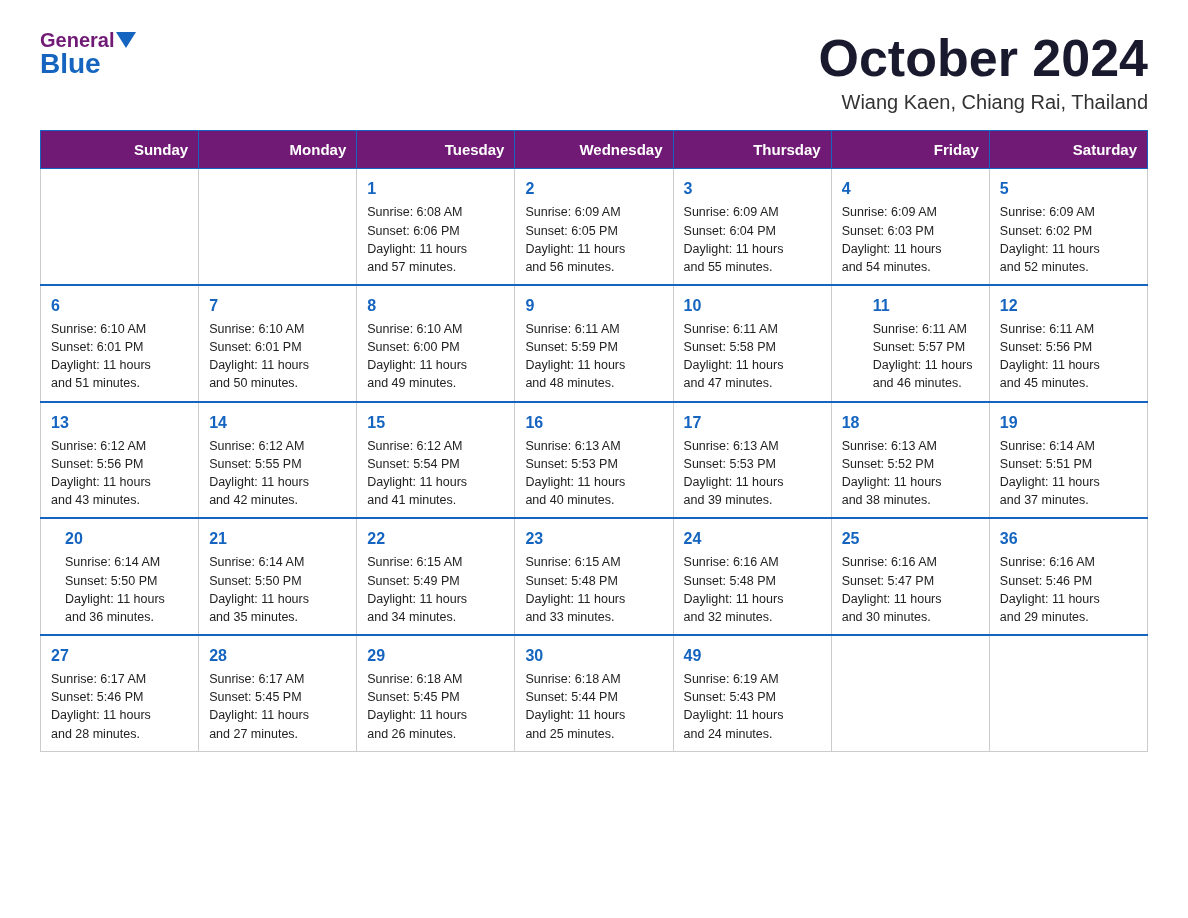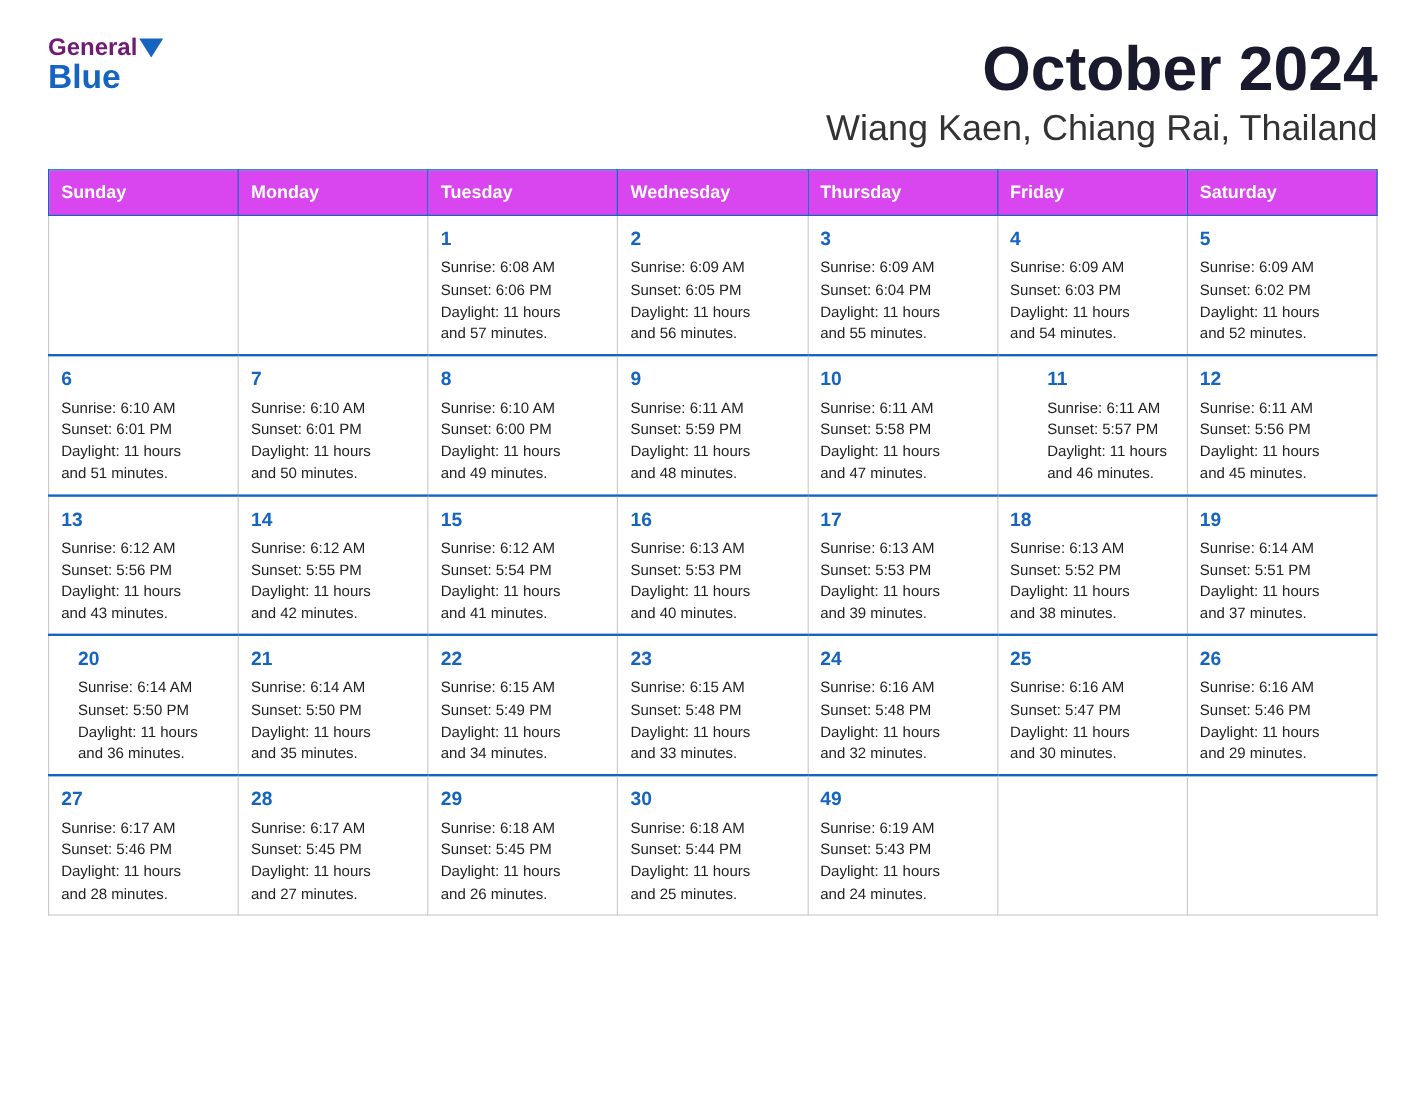--- a/index.html
+++ b/index.html
@@ -50,38 +50,38 @@
     .title-section {
       text-align: right;
     }
     .month-title {
       font-size: 52px;
       font-weight: bold;
       color: #1a1a2e;
       line-height: 1.1;
     }
     .location-title {
-      font-size: 30px;
+      font-size: 20px;
       color: #333;
       font-weight: normal;
       margin-top: 4px;
       text-align: right;
     }
     .calendar-table {
       width: 100%;
       border-collapse: collapse;
       margin-top: 16px;
     }
     .calendar-table th {
-      background-color: #d946ef;
+      background-color: #701a75;
       color: #fff;
       font-size: 15px;
       font-weight: bold;
       padding: 10px 10px;
-      text-align: left;
+      text-align: right;
       border: 1px solid #1565c0;
     }
     .calendar-table td {
       vertical-align: top;
       border: 1px solid #ccc;
       padding: 8px 10px;
       width: 14.28%;
       min-height: 100px;
       font-size: 12.5px;
       color: #222;
@@ -237,21 +237,21 @@
         </td>
         <td style="border-top: 2px solid rgb(21, 101, 192);">
           <span class="day-number">24</span>
           <div class="day-info">Sunrise: 6:16 AM<br>Sunset: 5:48 PM<br>Daylight: 11 hours<br>and 32 minutes.</div>
         </td>
         <td style="border-top: 2px solid rgb(21, 101, 192);">
           <span class="day-number">25</span>
           <div class="day-info">Sunrise: 6:16 AM<br>Sunset: 5:47 PM<br>Daylight: 11 hours<br>and 30 minutes.</div>
         </td>
         <td style="border-top: 2px solid rgb(21, 101, 192);">
-          <span class="day-number">26</span>
+          <span class="day-number">36</span>
           <div class="day-info">Sunrise: 6:16 AM<br>Sunset: 5:46 PM<br>Daylight: 11 hours<br>and 29 minutes.</div>
         </td>
       </tr>
       <tr style="border-top: 2px solid rgb(21, 101, 192);">
         <td style="border-top: 2px solid rgb(21, 101, 192);">
           <span class="day-number">27</span>
           <div class="day-info">Sunrise: 6:17 AM<br>Sunset: 5:46 PM<br>Daylight: 11 hours<br>and 28 minutes.</div>
         </td>
         <td style="border-top: 2px solid rgb(21, 101, 192);">
           <span class="day-number">28</span>

